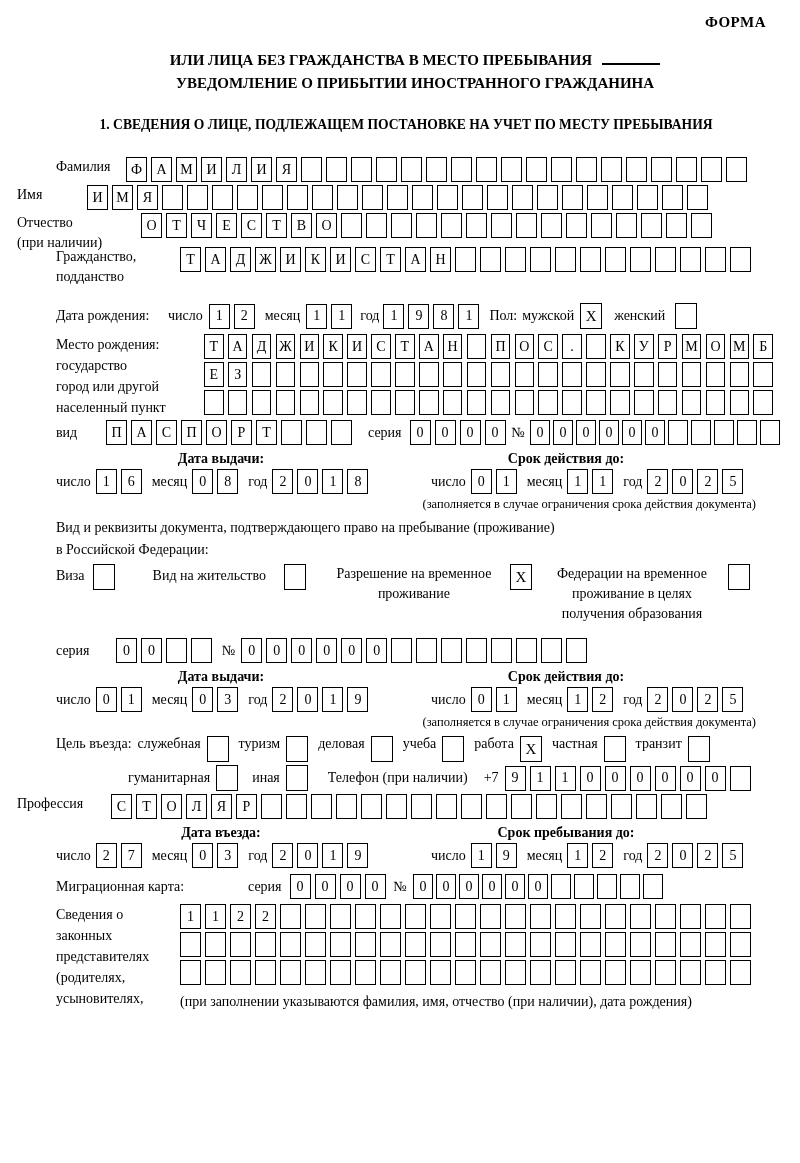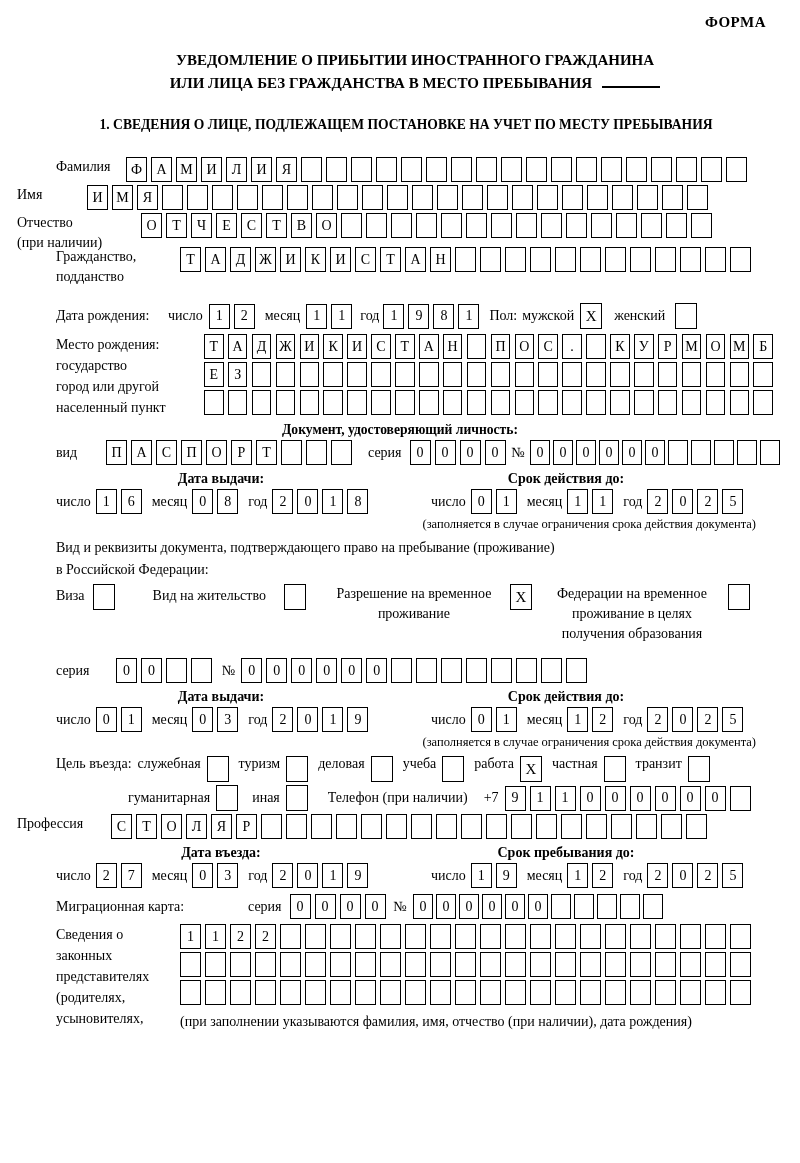--- a/index.html
+++ b/index.html
@@ -38,24 +38,24 @@
 </style>
 </head>
 <body>
 
 <div class="page">
 
 
   <div class="forma">ФОРМА</div>
 
   <div class="title">
-    <div>УВЕДОМЛЕНИЕ О ПРИБЫТИИ ИНОСТРАННОГО ГРАЖДАНИНА</div>
     <div>
       <span>ИЛИ ЛИЦА БЕЗ ГРАЖДАНСТВА В МЕСТО ПРЕБЫВАНИЯ</span><span class="blank-line"></span>
     </div>
+    <div>УВЕДОМЛЕНИЕ О ПРИБЫТИИ ИНОСТРАННОГО ГРАЖДАНИНА</div>
   </div>
 
   <div class="section">1. СВЕДЕНИЯ О ЛИЦЕ, ПОДЛЕЖАЩЕМ ПОСТАНОВКЕ НА УЧЕТ ПО МЕСТУ ПРЕБЫВАНИЯ</div>
 
   <div class="row" style="margin-top:24px">
     <span class="lblcol" style="flex-basis:70px">Фамилия</span>
     <span class="boxes">
         <span class="cell">Ф</span>
         <span class="cell">А</span>
         <span class="cell">М</span>
@@ -287,21 +287,20 @@
           <span class="cell"></span>
           <span class="cell"></span>
           <span class="cell"></span>
           <span class="cell"></span>
           <span class="cell"></span>
           <span class="cell"></span>
         </span>
     </span>
   </div>
 
-  <div class="center-head">Документ, удостоверяющий личность:</div>
 
   <div class="row vgap2" style="align-items:center">
     <span style="flex:none;width:50px">вид</span>
     <span class="boxes">
         <span class="cell">П</span>
         <span class="cell">А</span>
         <span class="cell">С</span>
         <span class="cell">П</span>
         <span class="cell">О</span>
         <span class="cell">Р</span>

